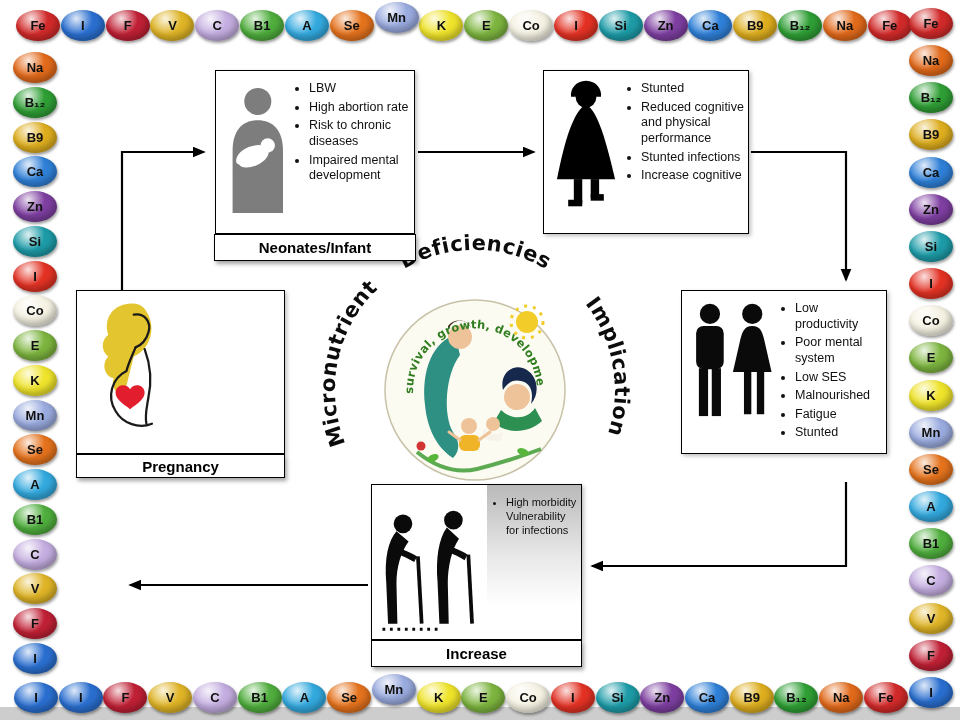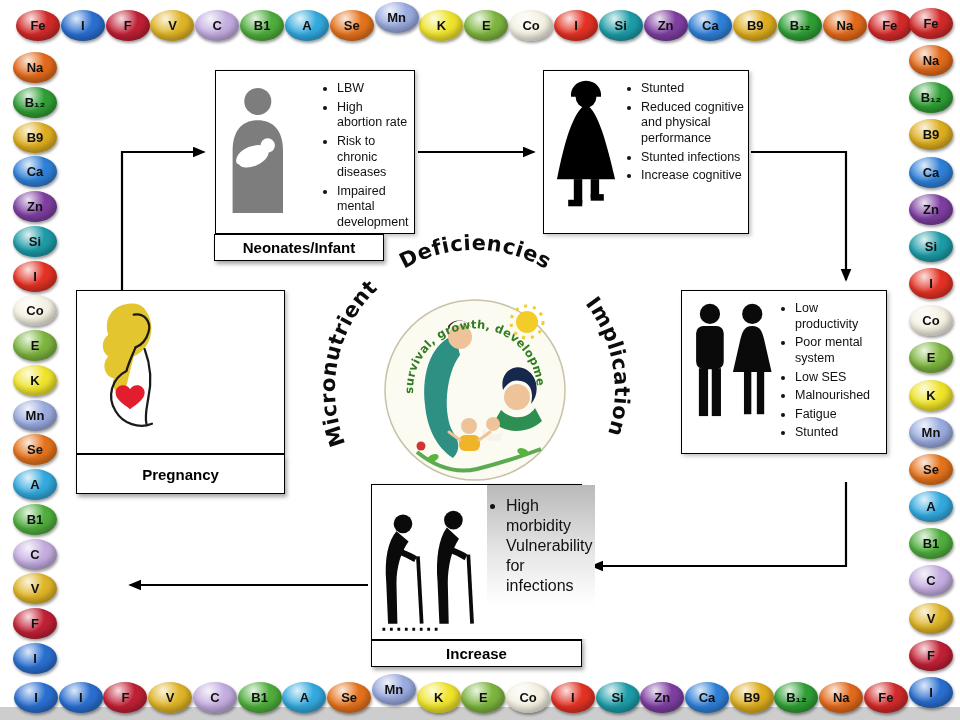--- a/index.html
+++ b/index.html
@@ -28,21 +28,21 @@
     display:flex;align-items:flex-start;padding:5px 4px;box-sizing:border-box;
     box-shadow:2px 2px 4px rgba(0,0,0,.25);}
   .dtitle{position:absolute;z-index:3;background:#fff;border:1.7px solid #000;
     display:flex;align-items:center;justify-content:center;box-sizing:border-box;
     font-weight:bold;font-size:15px;color:#000;box-shadow:2px 3px 4px rgba(0,0,0,.35);}
   .bullets{margin:2px 0 0 0;padding-left:17px;list-style:disc;font-size:12.5px;color:#111;flex:1;}
   .bullets li{margin:3px 0;line-height:1.25;}
   .icon{flex:0 0 auto;}
   .elderly-text{flex:1;align-self:stretch;background:linear-gradient(180deg,#b9b9b9,#e7e7e7 45%,#fff 78%);
     padding:8px 2px 0 2px;}
-  .elderly-text .bullets{font-size:16px;}
+  .elderly-text .bullets{font-size:11px;}
 
   
   .logo{position:absolute;z-index:2;}
   .arc-word{font-family:"DejaVu Sans",sans-serif;font-size:21px;font-weight:bold;fill:#0c0c0c;letter-spacing:.5px;}
   .arc-inner{font-family:"DejaVu Sans",sans-serif;font-size:11.5px;font-weight:bold;fill:#2f7d1e;letter-spacing:.3px;}
 </style>
 </head>
 <body>
 
 <div class="canvas">
@@ -145,37 +145,37 @@
       <span class="pill" style="--c: #e33224;">I</span>
       <span class="pill" style="--c: #1d9ca8;">Si</span>
       <span class="pill" style="--c: #7e3fa1;">Zn</span>
       <span class="pill" style="--c: #2f80d8;">Ca</span>
       <span class="pill" style="--c: #deae1f;">B9</span>
       <span class="pill" style="--c: #2f9f35;">B₁₂</span>
       <span class="pill" style="--c: #e26a1b;">Na</span>
       <span class="pill" style="--c: #d22a2a;">Fe</span>
     </div>
 
-  <div class="dbox" style="left:215px;top:70px;width:200px;height:164px;gap:28px;">
+  <div class="dbox" style="left:215px;top:70px;width:200px;height:164px;">
     <svg class="icon" width="72" height="148" viewBox="0 0 80 150">
       <circle cx="42" cy="21" r="15" fill="#7d7d7d"></circle>
       <path d="M14 145 L14 76 C14 52 26 42 42 42 C58 42 70 52 70 76 L70 145 Z" fill="#7d7d7d"></path>
       <ellipse cx="36" cy="82" rx="19" ry="11" fill="#fff" transform="rotate(-22 36 82)"></ellipse>
       <circle cx="53" cy="70" r="8" fill="#fff"></circle>
       <path d="M19 94 C28 104 48 106 61 96" stroke="#7d7d7d" stroke-width="7" fill="none" stroke-linecap="round"></path>
     </svg>
     <ul class="bullets">
 
     <li>LBW</li>
         <li>High abortion rate</li>
         <li>Risk to chronic diseases</li>
         <li>Impaired mental development</li>
       </ul>
   </div>
-  <div class="dtitle" style="left:214px;top:234px;width:170px;height:27px;">
+  <div class="dtitle" style="left:214px;top:234px;width:202px;height:27px;">
     <span>Neonates/Infant</span>
   </div>
 
   <div class="dbox" style="left:543px;top:70px;width:206px;height:164px;">
     <svg class="icon" width="76" height="150" viewBox="0 0 80 160">
       <path d="M40 5 c-11 0 -17 9 -16 17 l32 0 c1 -8 -5 -17 -16 -17 Z" fill="#000"></path>
       <circle cx="40" cy="23" r="11" fill="#000"></circle>
       <path d="M40 30 C26 38 17 70 9 110 L71 110 C61 68 53 38 40 30 Z" fill="#000"></path>
       <rect x="27" y="110" width="9" height="26" fill="#000"></rect>
       <rect x="45" y="110" width="9" height="20" fill="#000"></rect>
@@ -193,21 +193,21 @@
 
   <div class="dbox" style="left:76px;top:290px;width:209px;height:164px;">
     <svg class="icon" width="100" height="150" viewBox="0 0 110 160">
       <path d="M60 6 C36 4 24 22 30 40 C22 46 22 58 30 64 C22 72 26 86 36 88 C32 98 40 108 48 104 L58 64 C76 56 82 34 74 18 C70 10 66 7 60 6 Z" fill="#e3c52f"></path>
       <path d="M58 18 C70 16 78 26 74 38 C72 46 66 52 60 54" fill="none" stroke="#1a1a1a" stroke-width="2.5" stroke-linecap="round"></path>
       <path d="M60 54 C56 64 52 72 50 80 C34 88 28 108 38 124 C46 138 64 144 78 138" fill="none" stroke="#1a1a1a" stroke-width="2.5" stroke-linecap="round"></path>
       <path d="M70 56 C76 72 78 92 74 110 C72 122 70 130 72 138" fill="none" stroke="#1a1a1a" stroke-width="2.5" stroke-linecap="round"></path>
       <path d="M54 100 c-4 -7 -16 -5 -16 4 c0 7 8 12 16 18 c8 -6 16 -11 16 -18 c0 -9 -12 -11 -16 -4 Z" fill="#e11d2e"></path>
     </svg>
   </div>
-  <div class="dtitle" style="left:76px;top:454px;width:209px;height:40px;">
+  <div class="dtitle" style="left:76px;top:454px;width:209px;height:24px;">
     <span>Pregnancy</span>
   </div>
 
   <div class="dbox" style="left:681px;top:290px;width:206px;height:164px;">
     <svg class="icon" width="92" height="150" viewBox="0 0 100 150">
       <g fill="#0a0a0a">
         <circle cx="26" cy="13" r="11"></circle>
         <rect x="11" y="26" width="30" height="47" rx="8"></rect>
         <rect x="14" y="72" width="10" height="52"></rect>
         <rect x="28" y="72" width="10" height="52"></rect>

